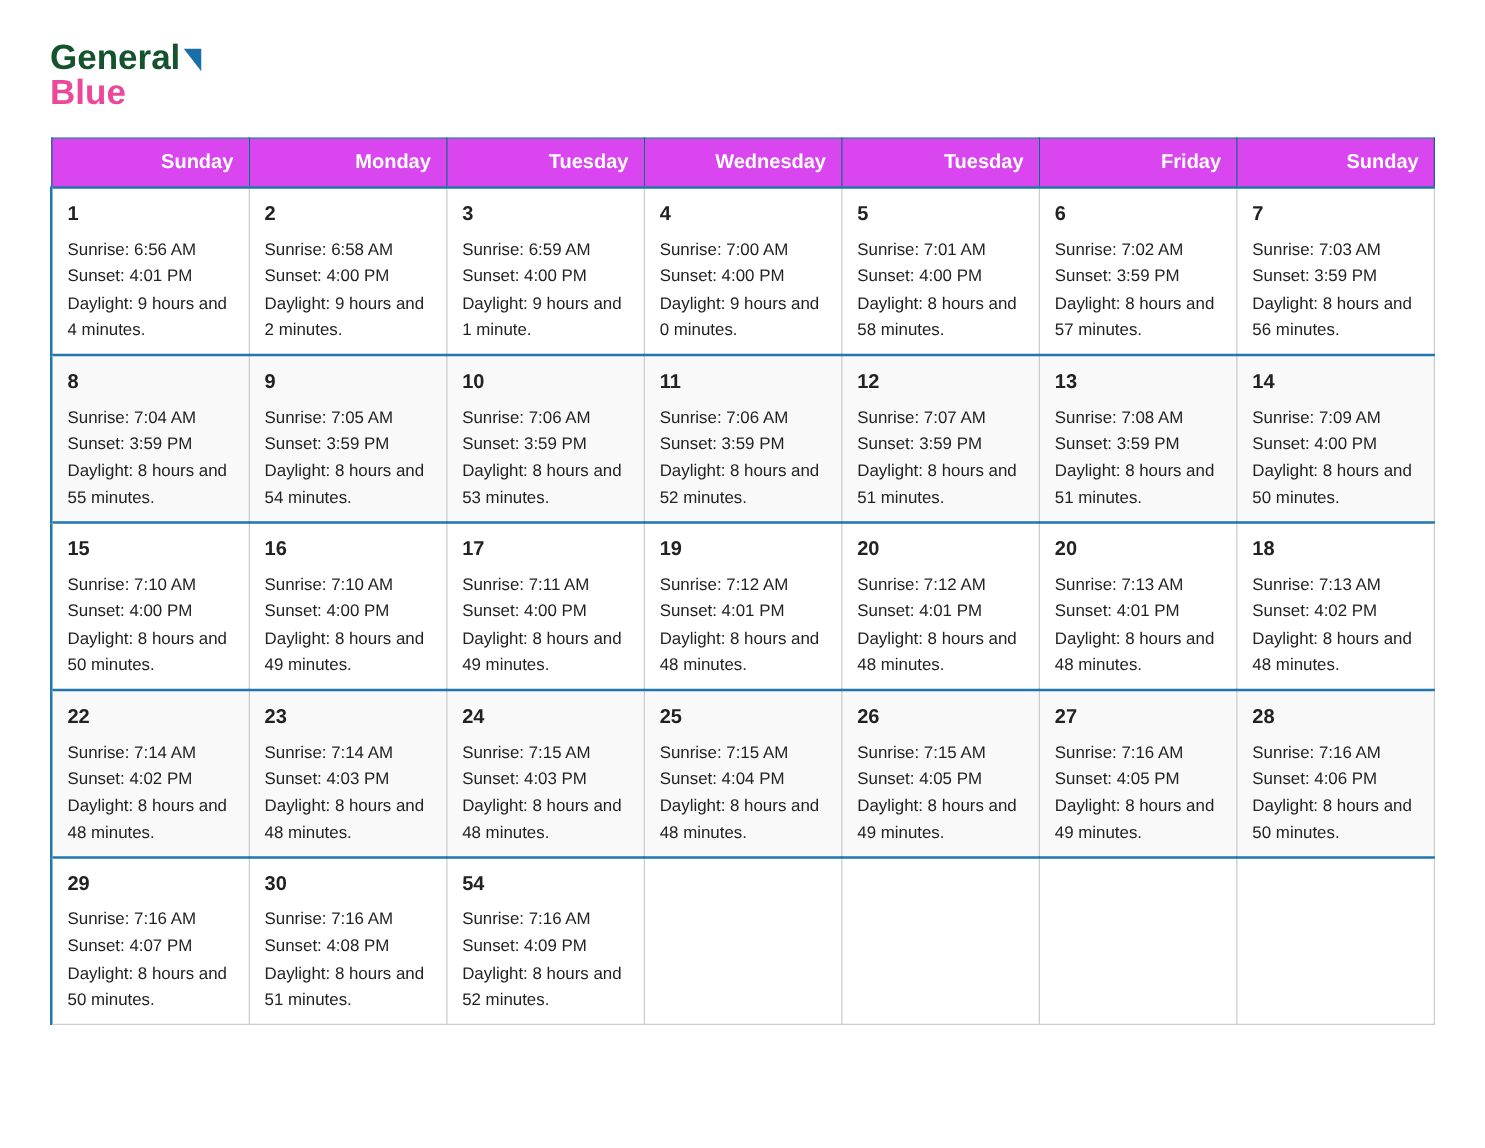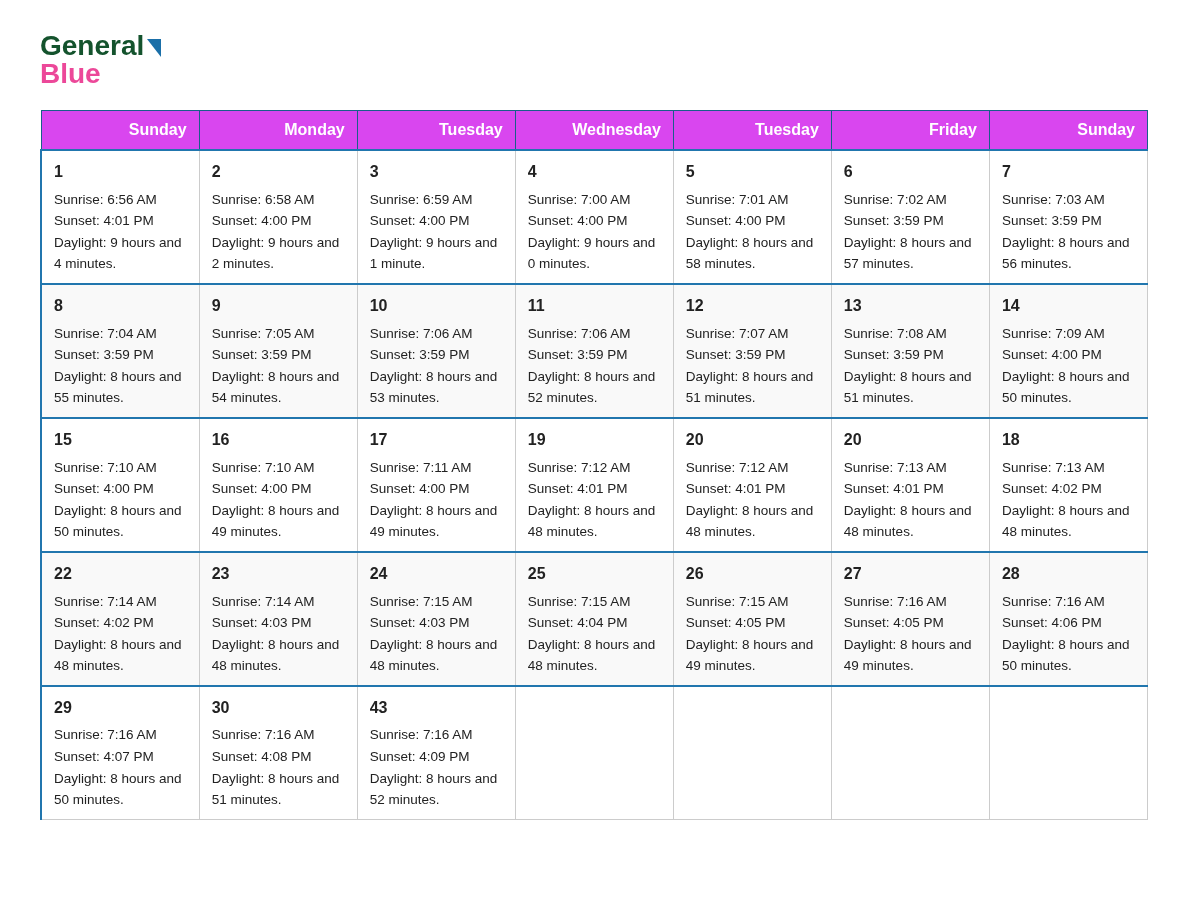--- a/index.html
+++ b/index.html
@@ -157,20 +157,20 @@
         <td><span class="day-number">23</span>Sunrise: 7:14 AM<br>Sunset: 4:03 PM<br>Daylight: 8 hours and 48 minutes.</td>
         <td><span class="day-number">24</span>Sunrise: 7:15 AM<br>Sunset: 4:03 PM<br>Daylight: 8 hours and 48 minutes.</td>
         <td><span class="day-number">25</span>Sunrise: 7:15 AM<br>Sunset: 4:04 PM<br>Daylight: 8 hours and 48 minutes.</td>
         <td><span class="day-number">26</span>Sunrise: 7:15 AM<br>Sunset: 4:05 PM<br>Daylight: 8 hours and 49 minutes.</td>
         <td><span class="day-number">27</span>Sunrise: 7:16 AM<br>Sunset: 4:05 PM<br>Daylight: 8 hours and 49 minutes.</td>
         <td><span class="day-number">28</span>Sunrise: 7:16 AM<br>Sunset: 4:06 PM<br>Daylight: 8 hours and 50 minutes.</td>
       </tr>
       <tr>
         <td><span class="day-number">29</span>Sunrise: 7:16 AM<br>Sunset: 4:07 PM<br>Daylight: 8 hours and 50 minutes.</td>
         <td><span class="day-number">30</span>Sunrise: 7:16 AM<br>Sunset: 4:08 PM<br>Daylight: 8 hours and 51 minutes.</td>
-        <td><span class="day-number">43</span>Sunrise: 7:16 AM<br>Sunset: 4:09 PM<br>Daylight: 8 hours and 52 minutes.</td>
+        <td><span class="day-number">54</span>Sunrise: 7:16 AM<br>Sunset: 4:09 PM<br>Daylight: 8 hours and 52 minutes.</td>
         <td class="empty-cell"></td>
         <td class="empty-cell"></td>
         <td class="empty-cell"></td>
         <td class="empty-cell"></td>
       </tr>
     </tbody>
 </table>
 
 </body></html>

